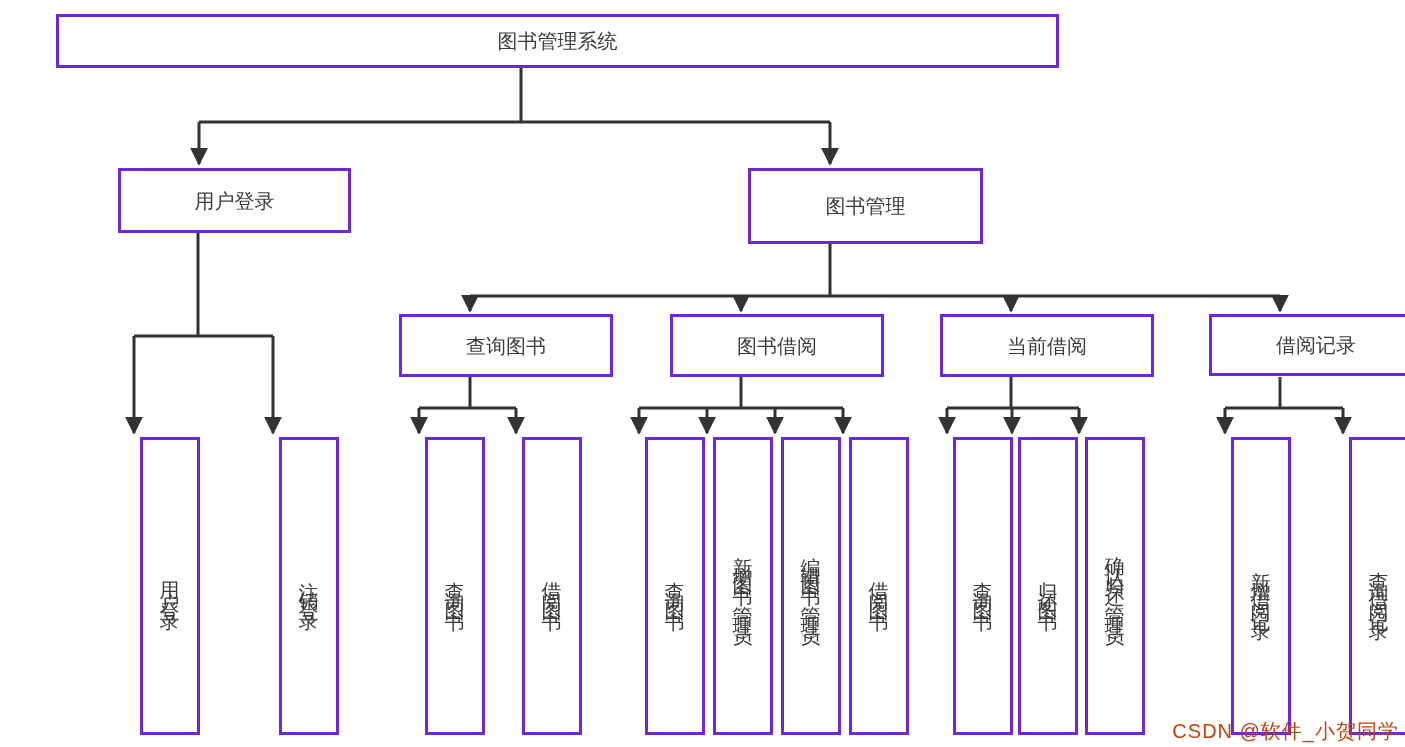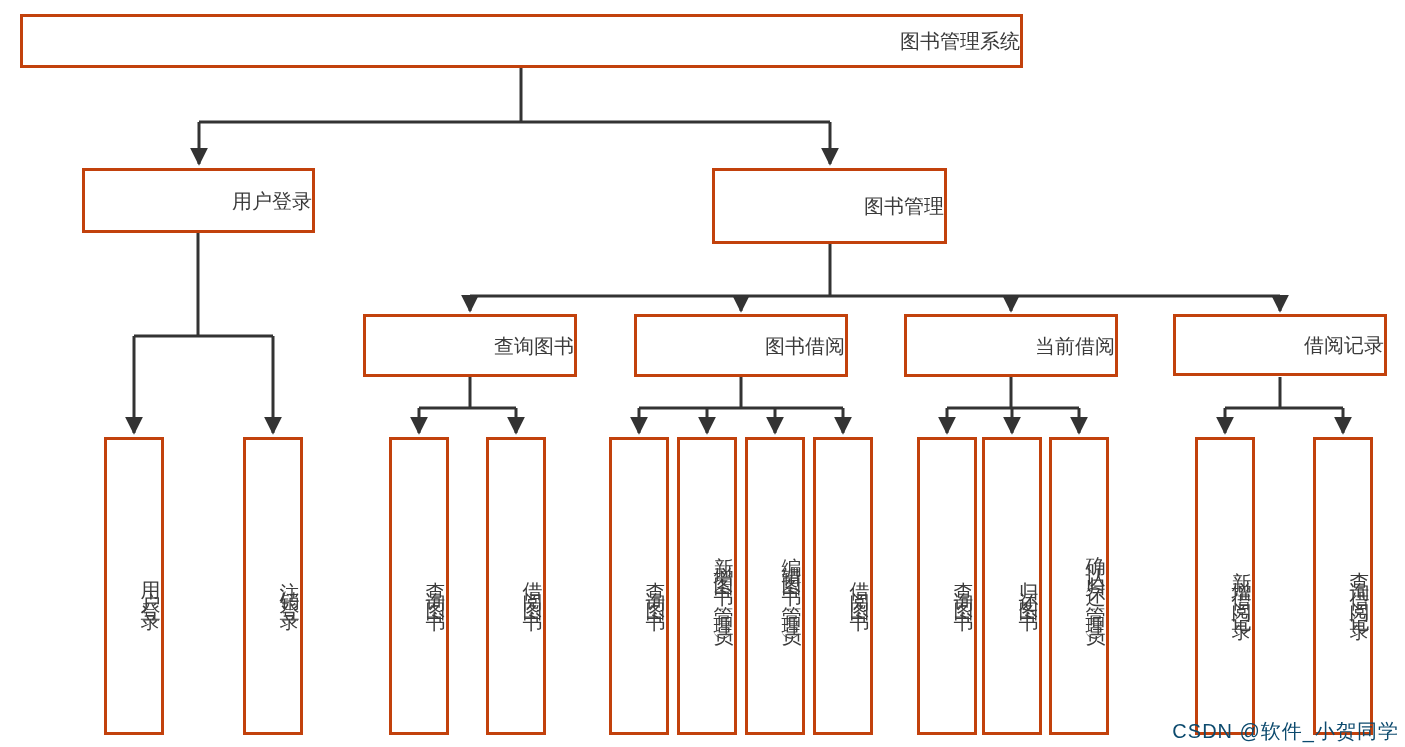--- a/index.html
+++ b/index.html
@@ -18,46 +18,47 @@
   svg.connectors {
     position: absolute;
     left: 0;
     top: 0;
     width: 1405px;
     height: 747px;
   }
   .box {
     position: absolute;
     box-sizing: border-box;
-    border: 3px solid #c2410c;
+    border: 3px solid #6d28d9;
     background: #ffffff;
     display: flex;
     align-items: center;
-    justify-content: flex-end;
+    justify-content: center;
     color: #3b3b3b;
     font-size: 20px;
     line-height: 1;
     z-index: 2;
+    margin-left: 36px;
   }
   .box span {
     white-space: nowrap;
   }
   .leaf .vtext {
     writing-mode: vertical-rl;
     text-orientation: mixed;
     letter-spacing: 10px;
     font-size: 20px;
     color: #3b3b3b;
   }
   .watermark {
     position: absolute;
     right: 6px;
     bottom: 2px;
     font-size: 20px;
-    color: #0c4a6e;
+    color: #c2410c;
     letter-spacing: 1px;
     z-index: 3;
   }
 </style>
 </head>
 <body>
 
 <div class="canvas">
 
   <svg class="connectors" viewBox="0 0 1405 747">

